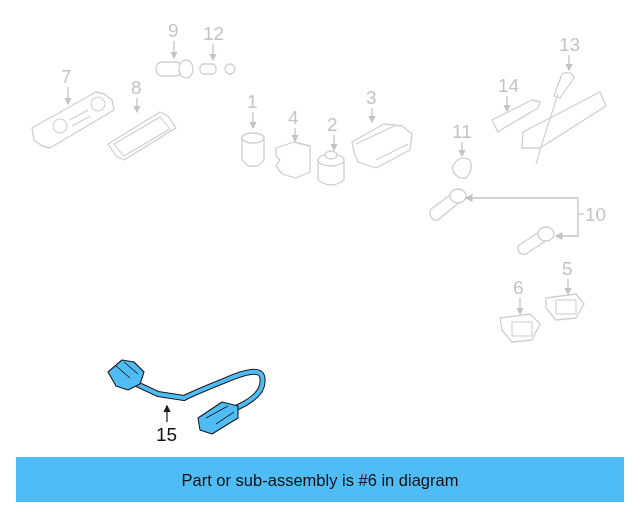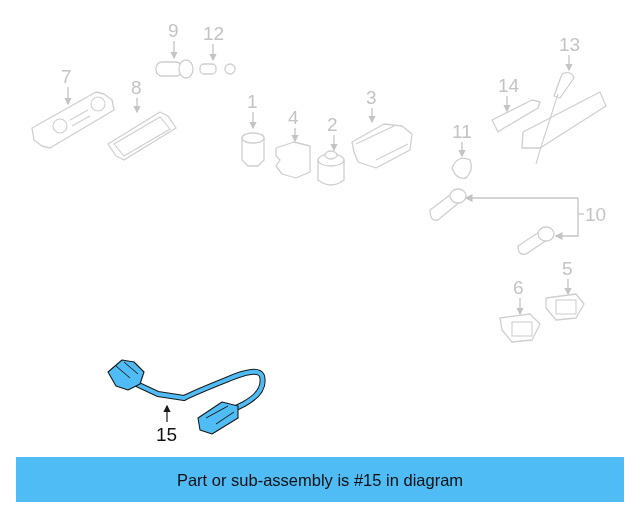--- a/index.html
+++ b/index.html
@@ -141,14 +141,14 @@
     <path class="hl-part" d="M108,372 L122,360 L134,362 L144,372 L140,384 L128,390 L116,386 Z"></path>
     <path class="hl-detail" d="M116,366 L130,378 M124,362 L138,374"></path>
     <path class="hl-part" d="M198,418 L222,402 L238,406 L238,418 L212,434 L200,430 Z"></path>
     <path class="hl-detail" d="M206,418 L228,406 M216,424 L234,412"></path>
     <line x1="167" y1="422" x2="167" y2="406" stroke="#1a1a1a" stroke-width="1.2" marker-end="url(#ahk)"></line>
     <text class="lbl-hl" x="156" y="441">15</text>
   </g>
 </svg>
 
 <div id="banner">
-  <div class="line">Part or sub-assembly is #15 in diagram</div>
+  <div class="line">Part or sub-assembly is #6 in diagram</div>
 </div>
 
 </body></html>

